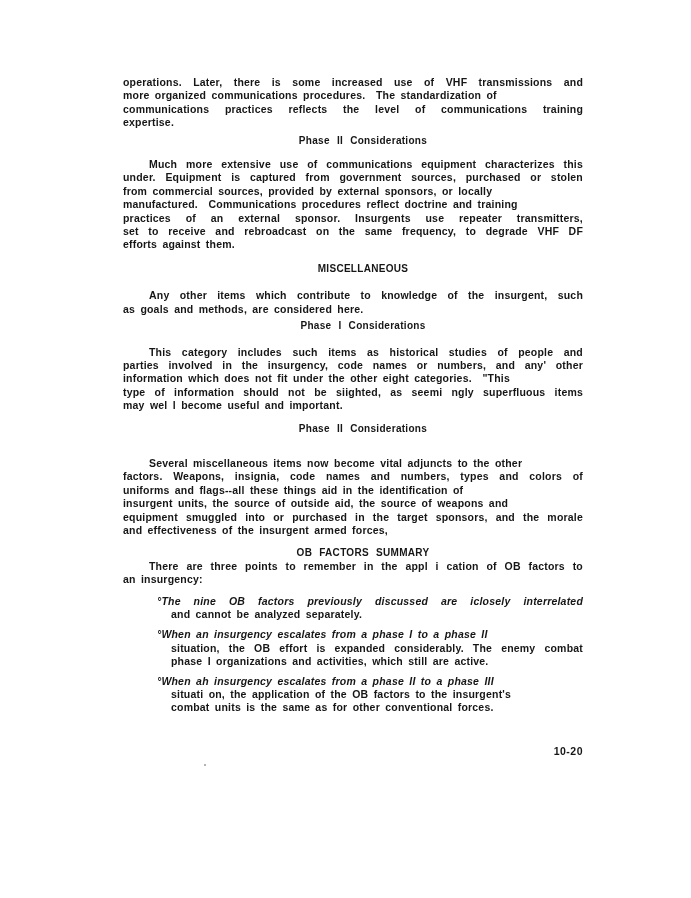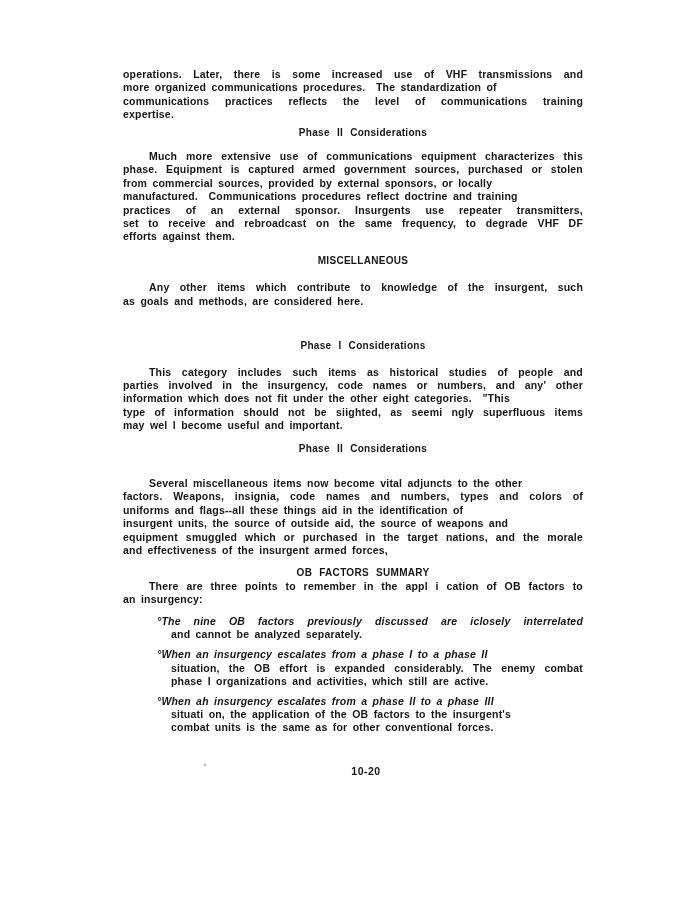--- a/index.html
+++ b/index.html
@@ -1,21 +1,21 @@
 <!DOCTYPE html>
 <html><head>
 <meta charset="utf-8">
 <style>
   html,body{margin:0;padding:0;}
   body{
     width:691px;height:898px;background:#ffffff;position:relative;overflow:hidden;
     font-family:"Liberation Sans",sans-serif;
   }
   .page-content{
-    position:absolute;left:123px;top:68px;width:460px;
+    position:absolute;left:123px;top:76px;width:460px;
   }
   .ln{
     font-family:"Liberation Sans",sans-serif;
     font-weight:bold;
     font-size:10.5px;
     line-height:13.4px;
     color:#161616;
     letter-spacing:0.2px;
     word-spacing:2.2px;
     white-space:pre-wrap;
@@ -34,34 +34,34 @@
     color:#161616;
     letter-spacing:0.3px;
     word-spacing:4px;
     text-align:center;
     padding-left:20px;
   }
   .hd1{margin-top:4px;}
   .p2{margin-top:11px;}
   .hd2{margin-top:10px;}
   .p3{margin-top:14px;}
-  .hd3{margin-top:31px;}
+  .hd3{margin-top:3px;}
   .p4{margin-top:13px;}
   .hd4{margin-top:9px;}
   .p5{margin-top:22px;}
   .hd5{margin-top:9px;}
   .p6{margin-top:0;}
   .bullet{padding-left:48px;}
   .bullet .first{text-indent:-14px;font-style:italic;}
   .bl1{margin-top:8px;}
   .bl2{margin-top:7px;}
   .bl3{margin-top:6px;}
   .pageno{
     margin-top:30px;
-    text-align:center;
+    text-align:right;
     padding-left:26px;
     font-weight:bold;
     font-size:10.5px;
     letter-spacing:0.5px;
     color:#161616;
   }
   .speck{
     position:absolute;left:204px;top:764px;width:2px;height:2px;
     background:#9a9a9a;border-radius:50%;
   }
@@ -75,21 +75,21 @@
     <div class="ln j">operations.  Later, there is some increased use of VHF transmissions and</div>
     <div class="ln">more organized communications procedures.  The standardization of</div>
     <div class="ln j">communications practices reflects the level of communications training</div>
     <div class="ln">expertise.</div>
   </div>
 
   <div class="hd hd1">Phase II Considerations</div>
 
   <div class="p2">
     <div class="ln j ind">Much more extensive use of communications equipment characterizes this</div>
-    <div class="ln j">phase.  Equipment is captured armed government sources, purchased or stolen</div>
+    <div class="ln j">under.  Equipment is captured from government sources, purchased or stolen</div>
     <div class="ln">from commercial sources, provided by external sponsors, or locally</div>
     <div class="ln">manufactured.  Communications procedures reflect doctrine and training</div>
     <div class="ln j">practices of an external sponsor.  Insurgents use repeater transmitters,</div>
     <div class="ln j">set to receive and rebroadcast on the same frequency, to degrade VHF DF</div>
     <div class="ln">efforts against them.</div>
   </div>
 
   <div class="hd hd2">MISCELLANEOUS</div>
 
   <div class="p3">
@@ -107,21 +107,21 @@
     <div class="ln">may wel l become useful and important.</div>
   </div>
 
   <div class="hd hd4">Phase II Considerations</div>
 
   <div class="p5">
     <div class="ln ind">Several miscellaneous items now become vital adjuncts to the other</div>
     <div class="ln j">factors.  Weapons, insignia, code names and numbers, types and colors of</div>
     <div class="ln">uniforms and flags--all these things aid in the identification of</div>
     <div class="ln">insurgent units, the source of outside aid, the source of weapons and</div>
-    <div class="ln j">equipment smuggled which or purchased in the target nations, and the morale</div>
+    <div class="ln j">equipment smuggled into or purchased in the target sponsors, and the morale</div>
     <div class="ln">and effectiveness of the insurgent armed forces,</div>
   </div>
 
   <div class="hd hd5">OB FACTORS SUMMARY</div>
 
   <div class="p6">
     <div class="ln j ind">There are three points to remember in the appl i cation of OB factors to</div>
     <div class="ln">an insurgency:</div>
   </div>
 

